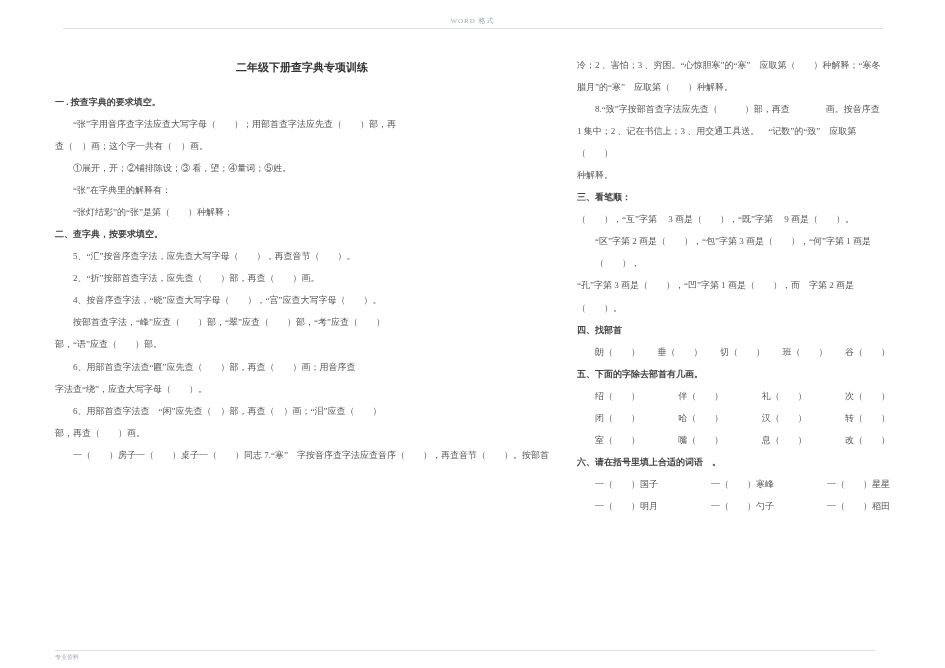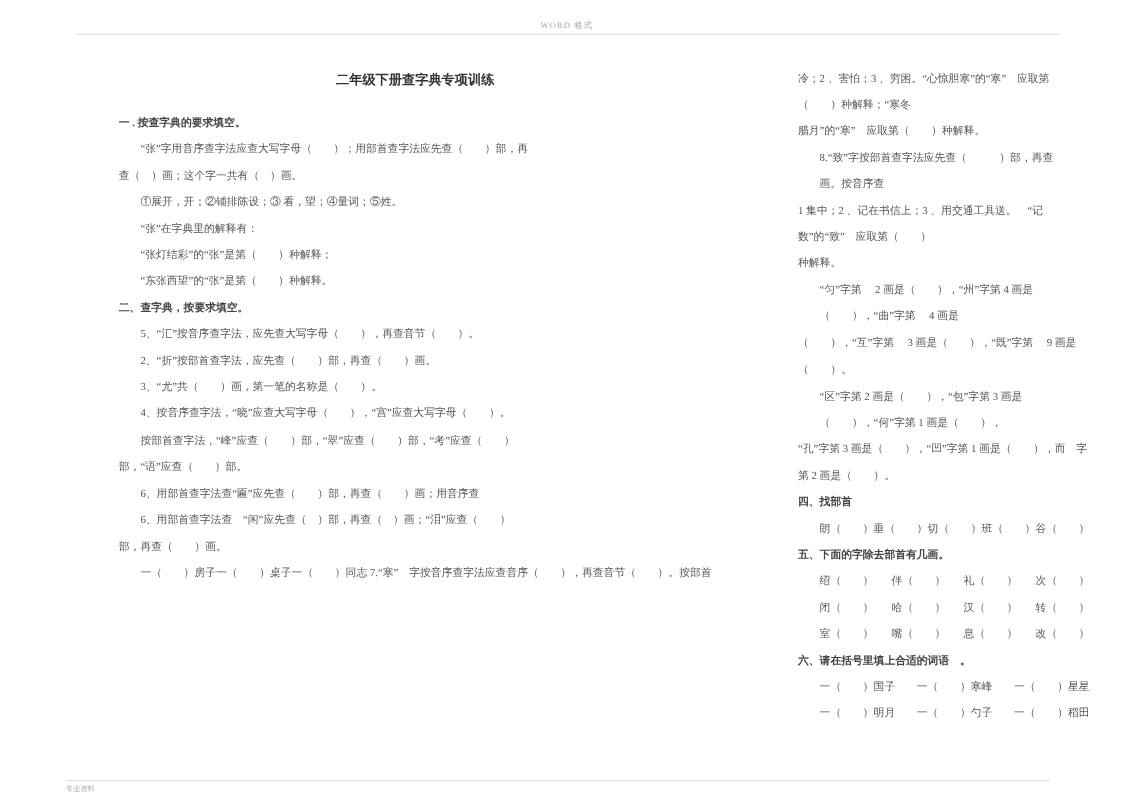--- a/index.html
+++ b/index.html
@@ -39,21 +39,20 @@
   .columns {
     display: flex;
     flex-direction: row;
     gap: 28px;
     margin-top: 34px;
     height: 590px;
   }
   .col {
     flex: 1 1 50%;
     line-height: 2.45;
-    margin-left: 44px;
   }
   .title {
     text-align: center;
     font-weight: bold;
     font-size: 11px;
     color: #333;
     margin-bottom: 10px;
   }
   .heading {
     font-weight: bold;
@@ -88,50 +87,49 @@
     <div class="col">
       <div class="title">二年级下册查字典专项训练</div>
 
       <div class="heading">一 . 按查字典的要求填空。</div>
 
       <div class="indent1">“张”字用音序查字法应查大写字母（　　）；用部首查字法应先查（　　）部，再</div>
       <div>查（　）画；这个字一共有（　）画。</div>
       <div class="indent1">①展开，开；②铺排陈设；③ 看，望；④量词；⑤姓。</div>
       <div class="indent1">“张”在字典里的解释有：</div>
       <div class="indent1">“张灯结彩”的“张”是第（　　）种解释；</div>
-      <div class="indent1">“东张西望”的“张”是第（　　）种解释。</div>
 
       <div class="heading">二、查字典，按要求填空。</div>
 
       <div class="indent1">5、“汇”按音序查字法，应先查大写字母（　　），再查音节（　　）。</div>
       <div class="indent1">2、“折”按部首查字法，应先查（　　）部，再查（　　）画。</div>
-      <div class="indent1">3、“尤”共（　　）画，第一笔的名称是（　　）。</div>
       <div class="indent1">4、按音序查字法，“晓”应查大写字母（　　），“宫”应查大写字母（　　）。</div>
       <div class="indent1">按部首查字法，“峰”应查（　　）部，“翠”应查（　　）部，“考”应查（　　）</div>
       <div>部，“语”应查（　　）部。</div>
       <div class="indent1">6、用部首查字法查“匾”应先查（　　）部，再查（　　）画；用音序查</div>
+      <div>字法查“绕”，应查大写字母（　　）。</div>
       <div class="indent1">6、用部首查字法查　“闲”应先查（　）部，再查（　）画；“泪”应查（　　）</div>
       <div>部，再查（　　）画。</div>
 
       <div class="row-spread">
         <span class="indent1">一（　　）房子</span>
         <span>一（　　）桌子</span>
         <span>一（　　）</span>
         <span>同志 7.“寒”　字按音序查字法应查音序（　　），再查音节（　　）。按部首</span>
       </div>
     </div>
 
     <div class="col">
       <div>冷；2 、害怕；3 、穷困。“心惊胆寒”的“寒”　应取第（　　）种解释；“寒冬</div>
       <div>腊月”的“寒”　应取第（　　）种解释。</div>
       <div class="indent1">8.“致”字按部首查字法应先查（　　　）部，再查　　　　画。按音序查</div>
       <div>1 集中；2 、记在书信上；3 、用交通工具送。　“记数”的“致”　应取第（　　）</div>
       <div>种解释。</div>
 
-      <div class="indent1">“匀”字第　 2 画是（　　），“州”字第 4 画是（　　），“曲”字第　 4 画是</div>
+      <div class="heading">三、看笔顺：</div>
       <div>（　　），“互”字第　 3 画是（　　），“既”字第　 9 画是（　　）。</div>
       <div class="indent1">“区”字第 2 画是（　　），“包”字第 3 画是（　　），“何”字第 1 画是（　　），</div>
       <div>“孔”字第  3 画是（　　），“凹”字第  1 画是（　　），而　字第  2 画是（　　）。</div>
 
       <div class="heading">四、找部首</div>
       <div class="indent1 row-spread">
         <span>朗（　　）</span>
         <span>垂（　　）</span>
         <span>切（　　）</span>
         <span>班（　　）</span>

